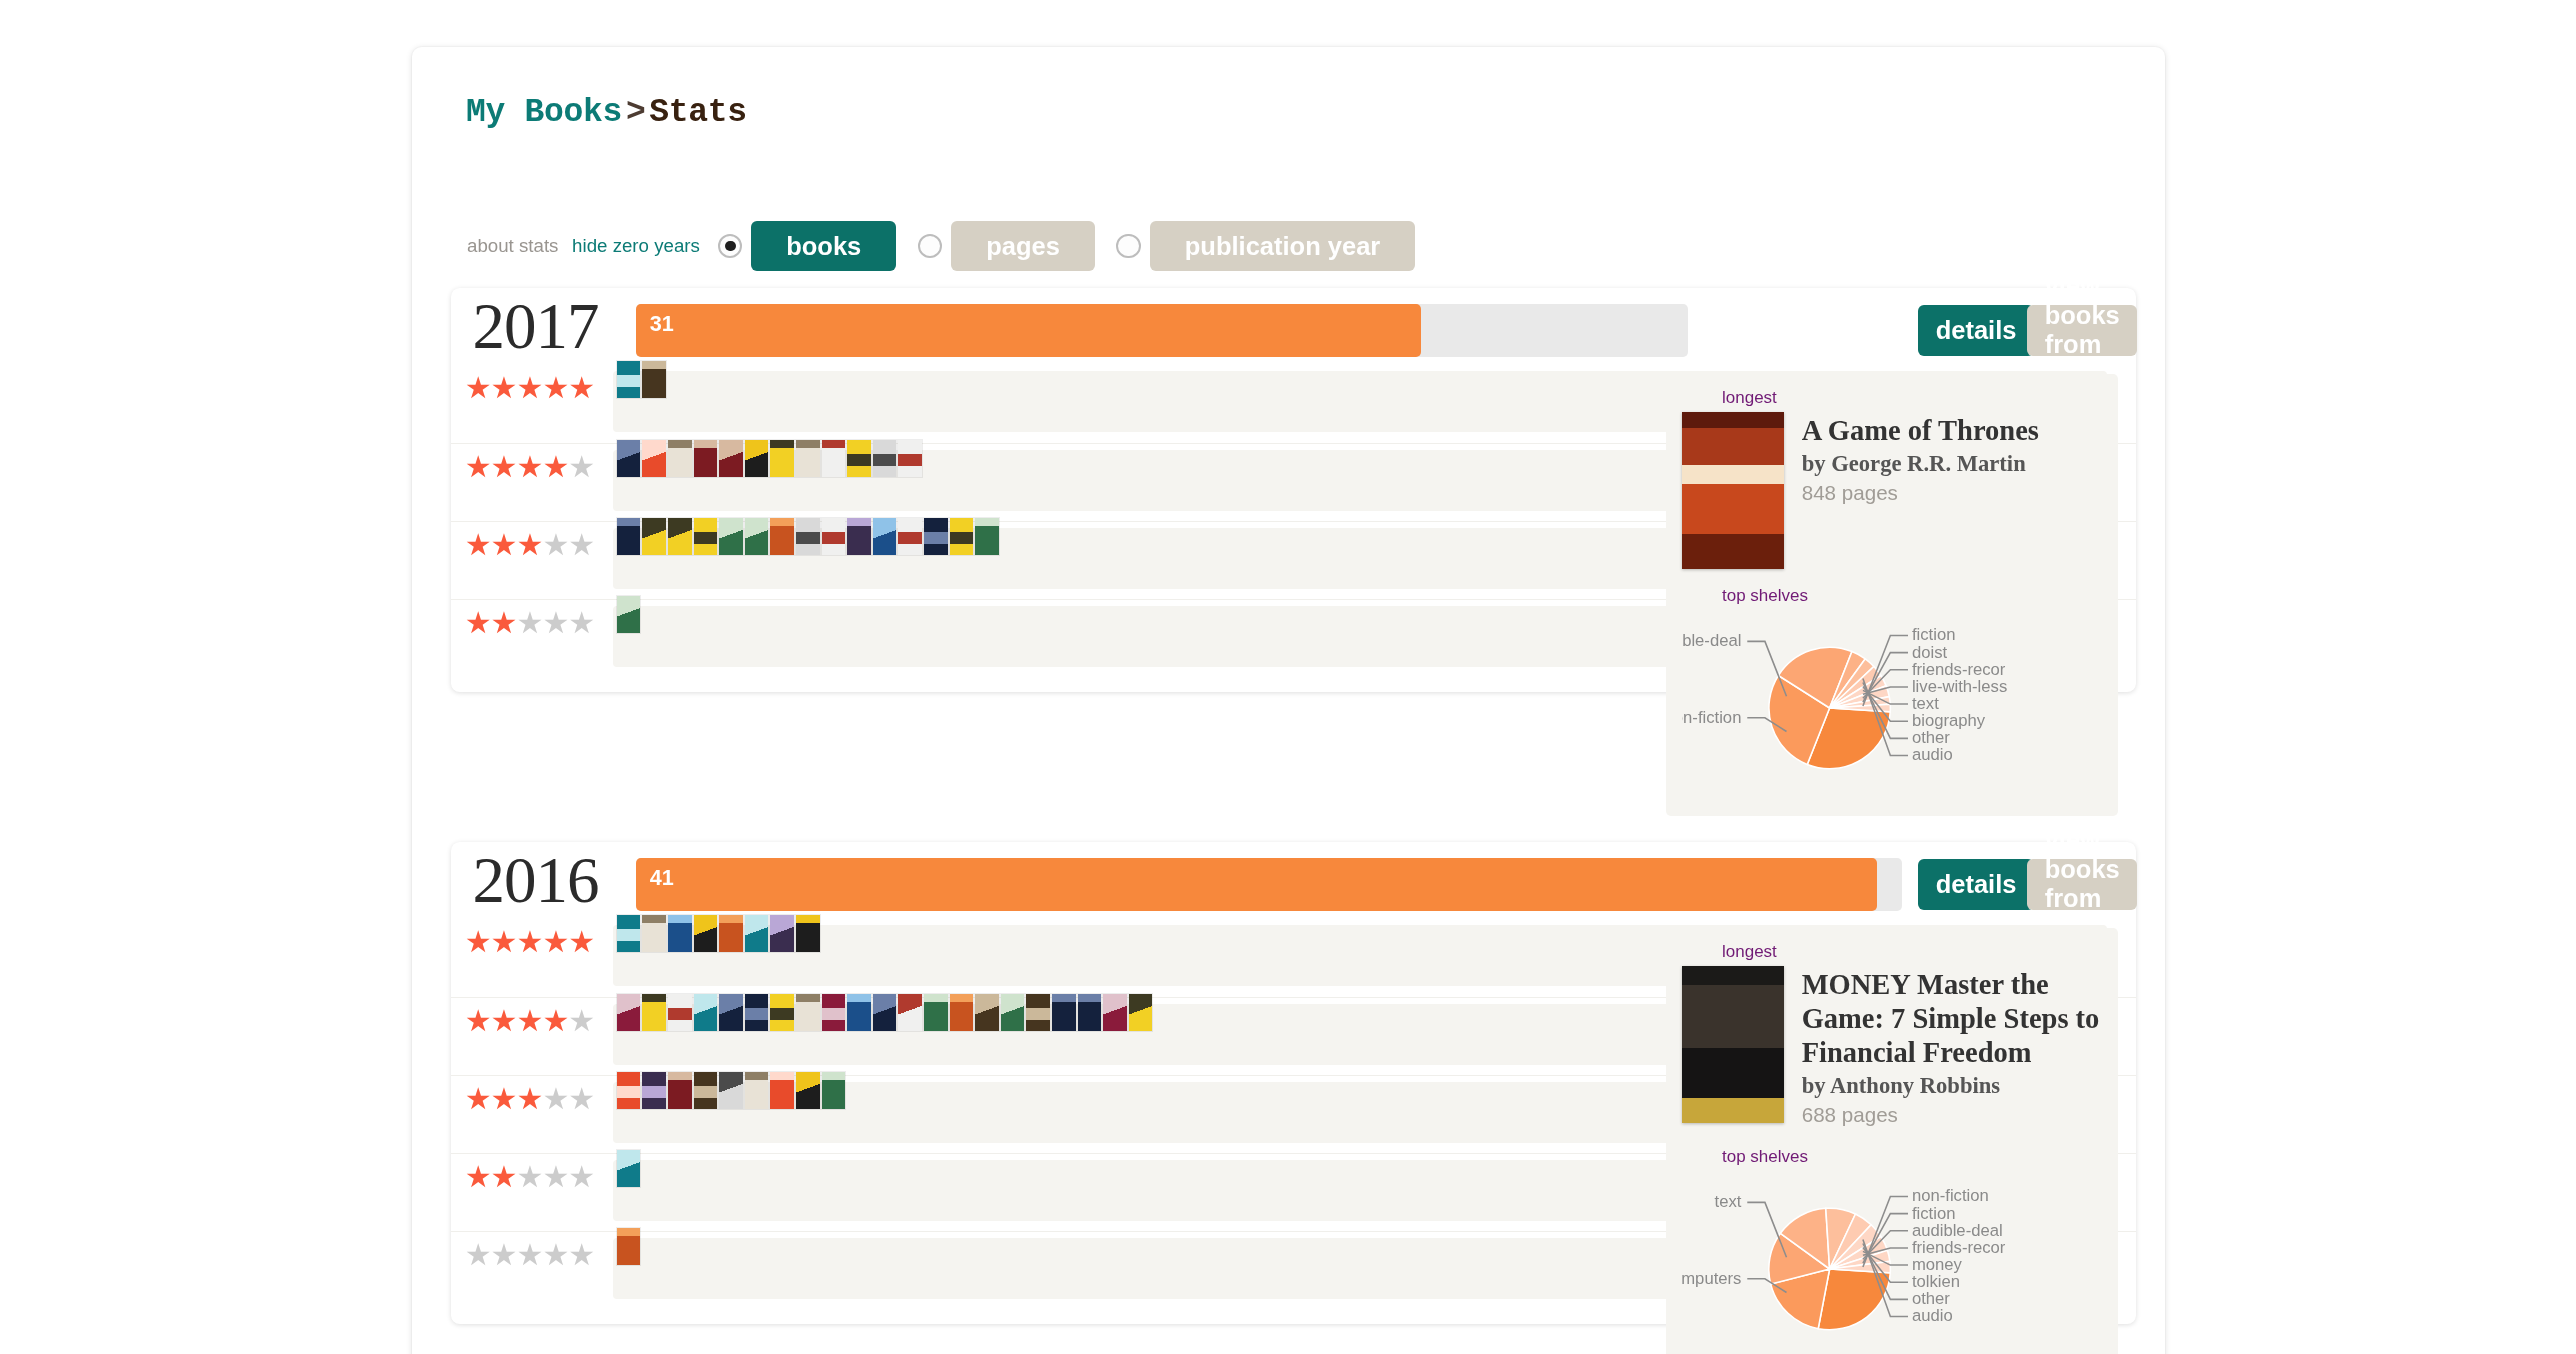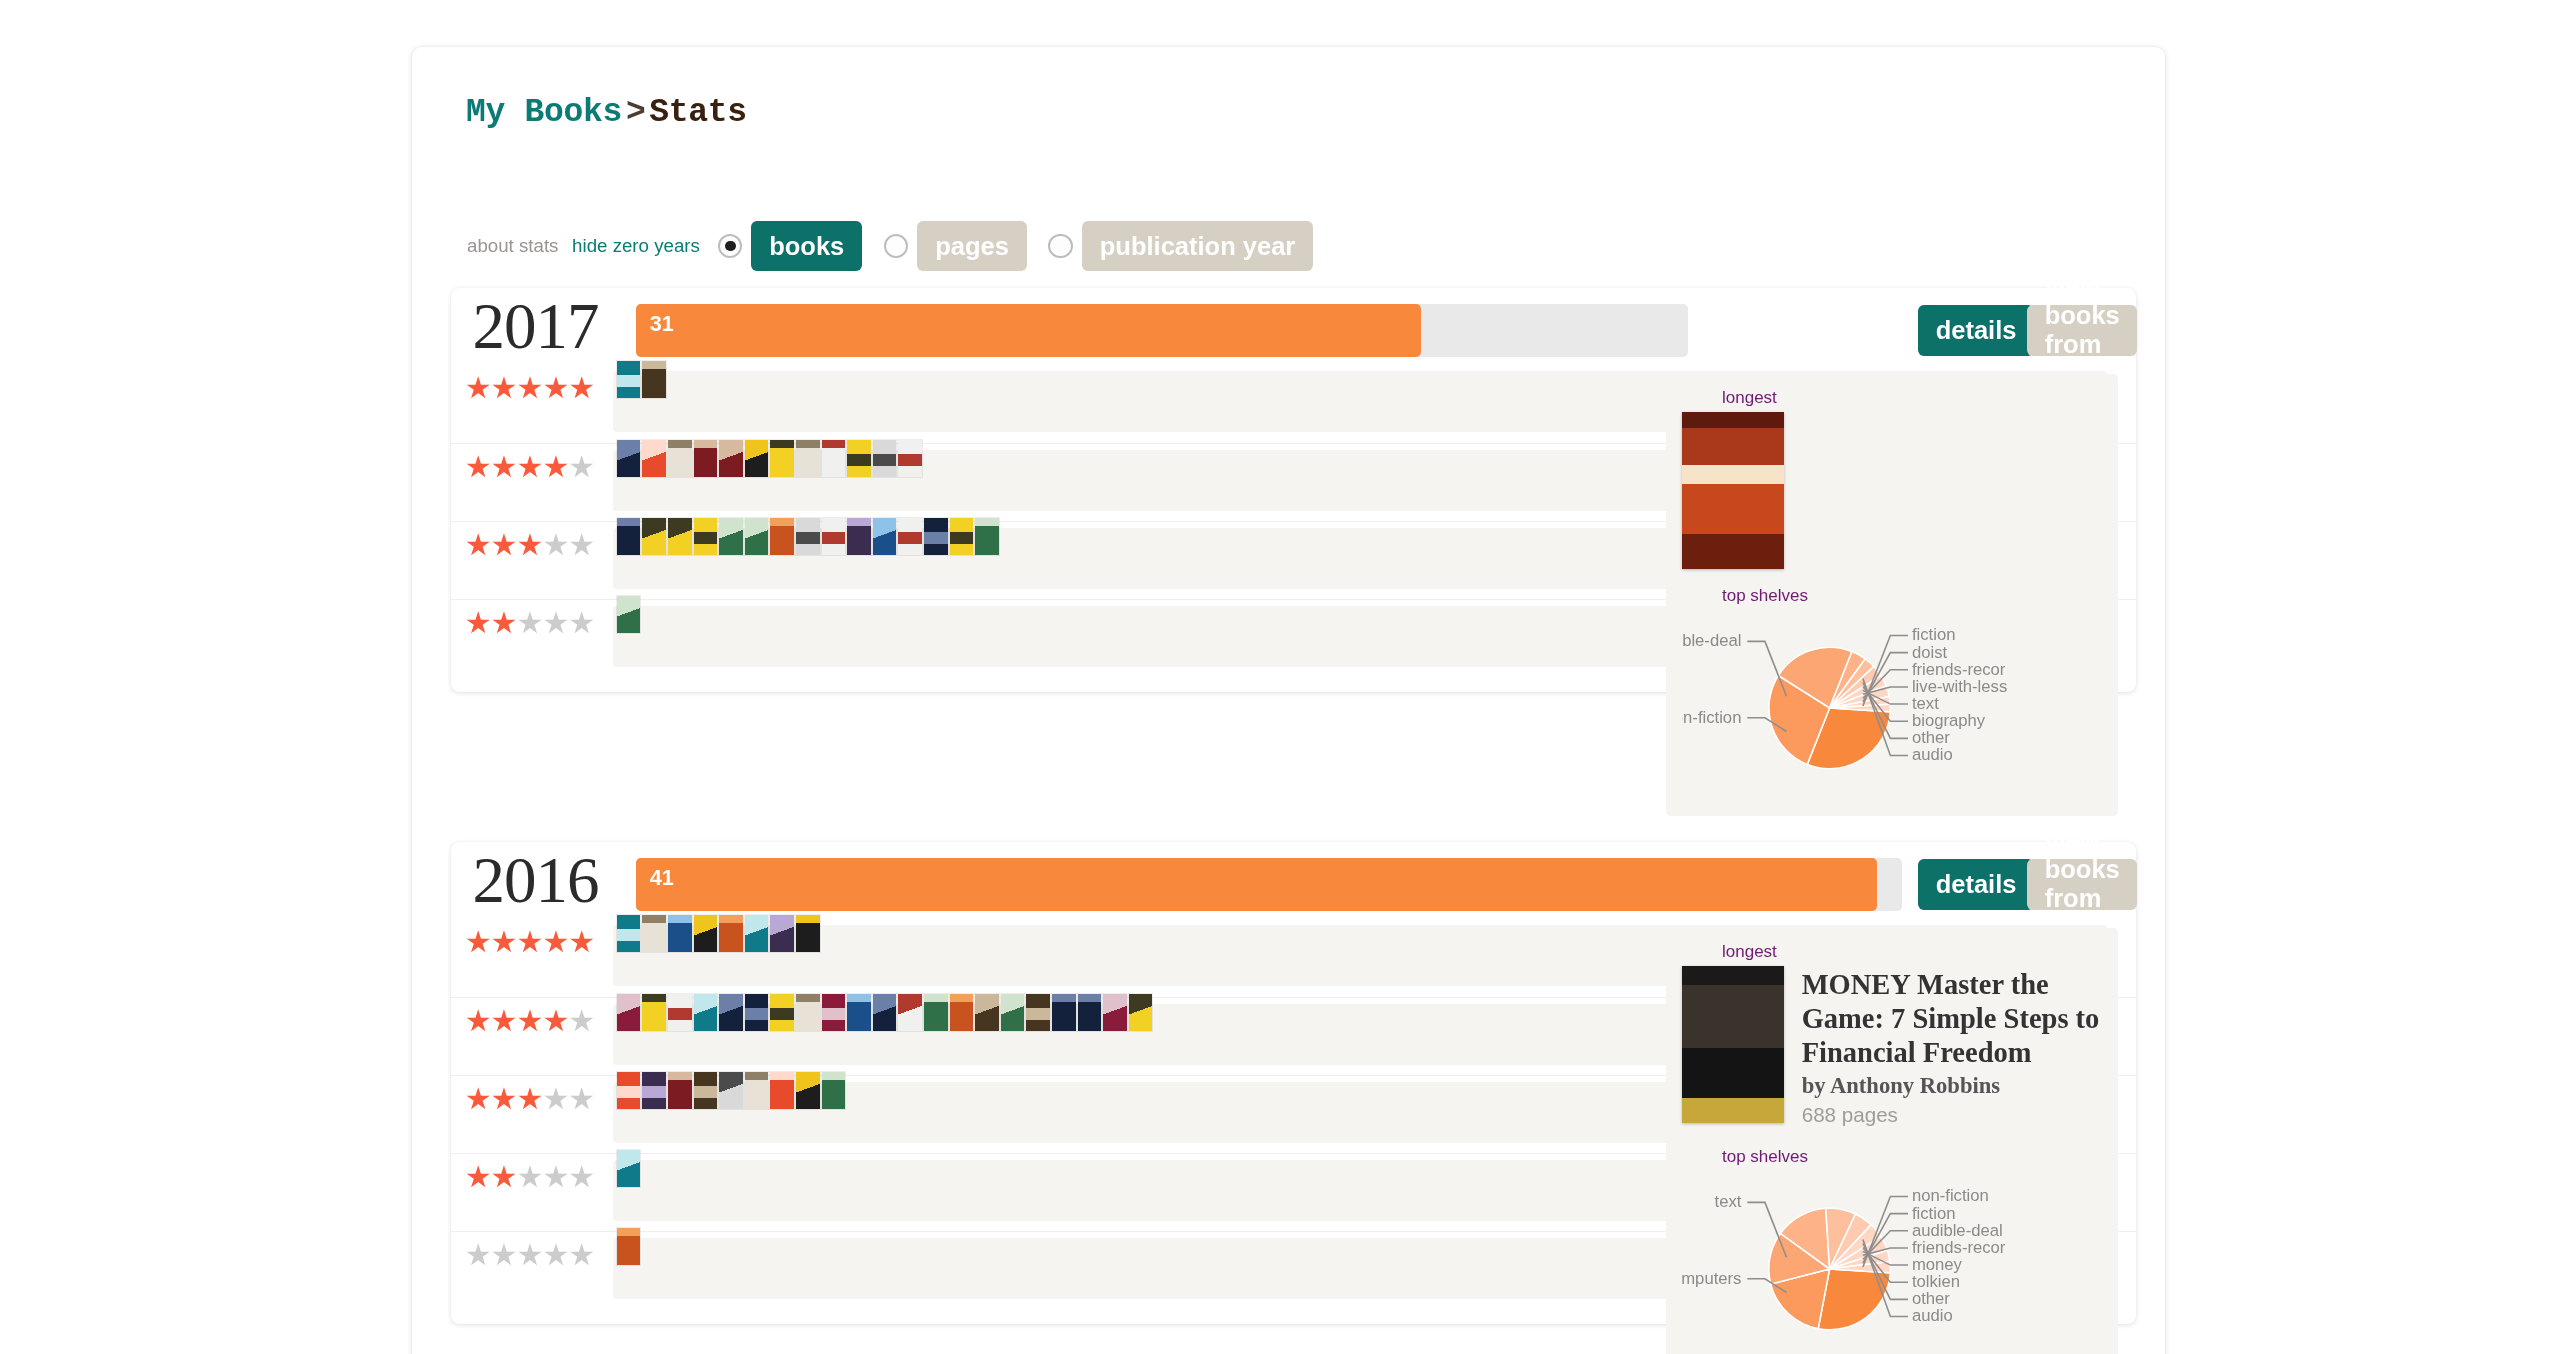--- a/index.html
+++ b/index.html
@@ -79,21 +79,21 @@
     width: 10.8px; height: 10.8px;
     margin: -5.4px 0 0 -5.4px;
     border-radius: 50%;
     background: #1f1f1f;
   }
   .pill {
     height: 50px;
     border-radius: 5.9px;
     display: inline-flex;
     align-items: center;
-    padding: 0 18px;
+    padding: 0 35px;
     font-size: 25.5px;
     font-weight: bold;
     color: #ffffff;
     margin-right: 21.6px;
     font-family: "Liberation Sans", sans-serif;
   }
   .pill.active { background: #0c7168; }
   .pill.idle   { background: #d6d0c4; text-align: right; }
 
   
@@ -353,20 +353,25 @@
         <div class="covers">
                   <span class="cover" style="background:linear-gradient(160deg,#cfe3cd 0 45%,#2f7048 45% 100%)"></span>
                 </div>
       </div>
             </div>
           </div>
           <div class="side" style="top: 86px;">
     <div class="side-cap">longest</div>
     <div class="longest-row">
       <div class="long-cover" style="background:linear-gradient(180deg,#5e1a0c 0 10%,#a8391a 10% 34%,#f6e3c8 34% 46%,#c8481d 46% 78%,#6b1f0c 78% 100%)"></div>
+      <div class="long-meta">
+        <div class="long-title">A Game of Thrones</div>
+        <div class="long-author">by George R.R. Martin</div>
+        <div class="long-pages">848 pages</div>
+      </div>
     </div>
     <div class="side-cap shelves-cap">top shelves</div>
     <div class="pie-wrap">
       <svg width="452" height="196" viewBox="0 0 460 200">
                 <path class="pie-a" d="M150 100 L211.9 103.9 A62 62 0 0 1 127.2 157.6 Z" stroke="#ffffff" stroke-width="1.6"></path>
                 <path class="pie-b" d="M150 100 L127.2 157.6 A62 62 0 0 1 97.7 66.8 Z" stroke="#ffffff" stroke-width="1.6"></path>
                 <path class="pie-c" d="M150 100 L97.7 66.8 A62 62 0 0 1 172.8 42.4 Z" stroke="#ffffff" stroke-width="1.6"></path>
                 <path class="pie-d" d="M150 100 L172.8 42.4 A62 62 0 0 1 186.4 49.8 Z" stroke="#ffffff" stroke-width="1.6"></path>
                 <path class="pie-e" d="M150 100 L186.4 49.8 A62 62 0 0 1 195.2 57.6 Z" stroke="#ffffff" stroke-width="1.6"></path>
                 <path class="pie-f" d="M150 100 L195.2 57.6 A62 62 0 0 1 202.3 66.8 Z" stroke="#ffffff" stroke-width="1.6"></path>

